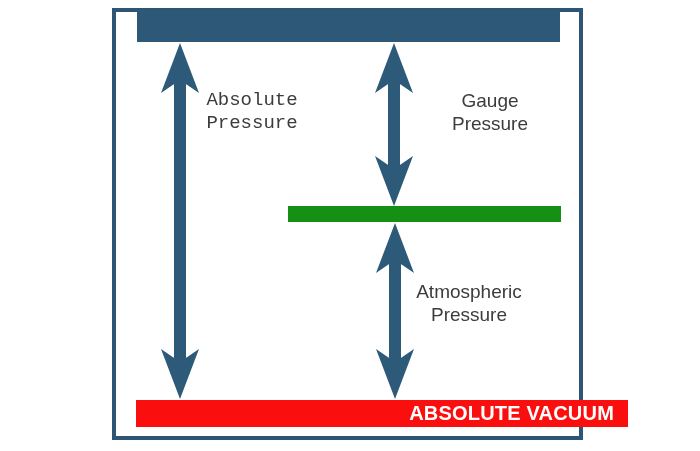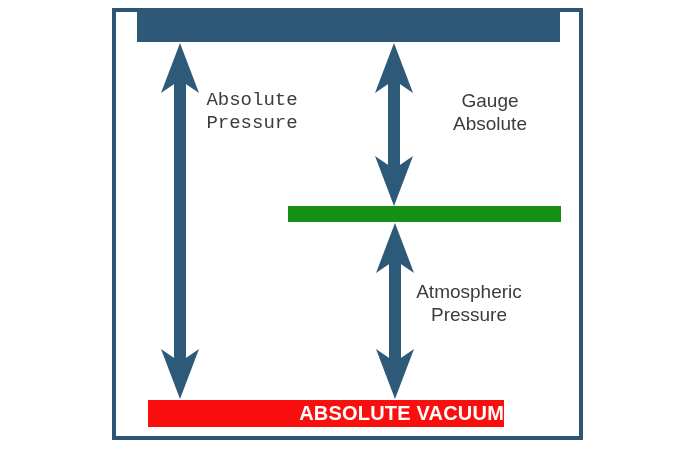--- a/index.html
+++ b/index.html
@@ -42,28 +42,29 @@
     background: var(--bar-color);
   }
   .green-bar {
     left: 288px;
     top: 206px;
     width: 273px;
     height: 16px;
     background: var(--green-color);
   }
   .red-bar {
-    left: 148px;
+    left: 136px;
     top: 400px;
-    width: 356px;
+    width: 492px;
     height: 27px;
     background: var(--red-color);
     display: flex;
     align-items: center;
     justify-content: flex-end;
+    padding-right: 14px;
   }
   .vacuum-label {
     color: var(--vacuum-text-color);
     font-weight: bold;
     font-size: 20px;
     letter-spacing: 0.2px;
     line-height: 27px;
     white-space: nowrap;
   }
   .arrows-overlay {
@@ -116,18 +117,18 @@
         <path d="M 395 223 L 376 273 L 395 260 L 414 273 Z" fill="#2E5A7A"></path>
         <path d="M 395 399 L 376 349 L 395 362 L 414 349 Z" fill="#2E5A7A"></path>
         <rect x="389" y="257" width="12" height="108" fill="#2E5A7A"></rect>
       </g>
     </svg>
 
   <div class="pressure-label label-absolute">Absolute
 Pressure</div>
 
   <div class="pressure-label label-gauge">Gauge
-Absolute</div>
+Pressure</div>
 
   <div class="pressure-label label-atmospheric">Atmospheric
 Pressure</div>
 
 </div>
 
 </body></html>

